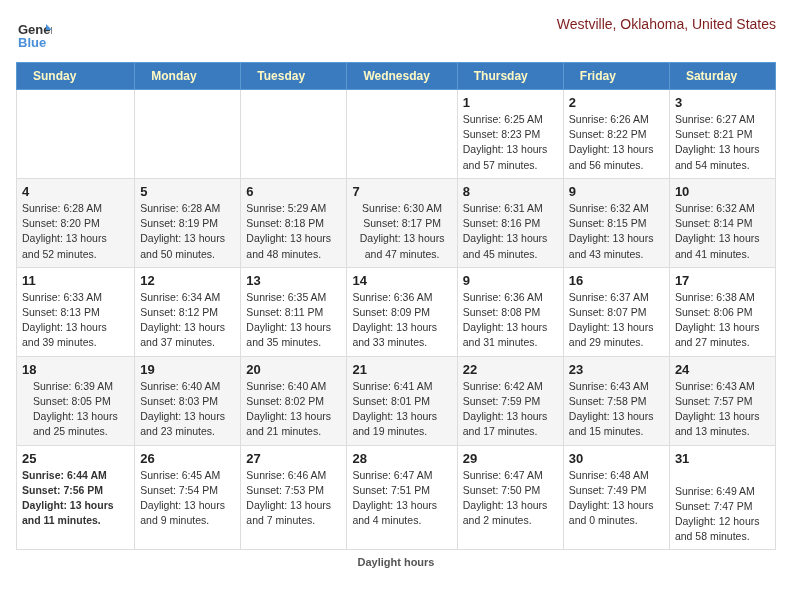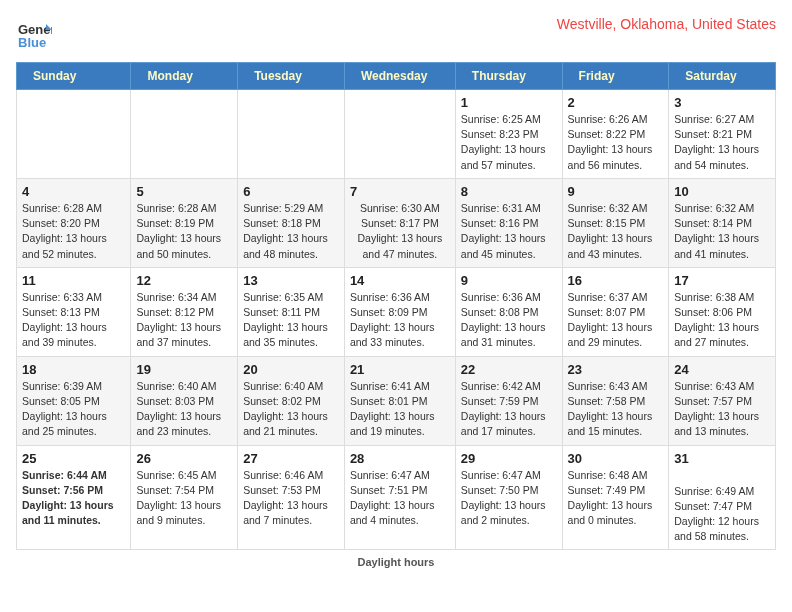--- a/index.html
+++ b/index.html
@@ -29,21 +29,21 @@
       text-align: right;
     }
     .main-title {
       font-size: 38px;
       font-weight: normal;
       color: #222;
       line-height: 1.1;
     }
     .subtitle {
       font-size: 14px;
-      color: #ef4444;
+      color: #7f1d1d;
     }
     table {
       width: 100%;
       border-collapse: collapse;
       font-size: 11px;
     }
     thead tr th {
       background-color: #3a7abf;
       color: #fef9c3;
       text-align: left;
@@ -245,21 +245,21 @@
           <span class="day-number">17</span>
           <div class="day-info" style="white-space: pre-line;">Sunrise: 6:38 AM
 Sunset: 8:06 PM
 Daylight: 13 hours
 and 27 minutes.</div>
         </td>
       </tr>
       <tr>
         <td>
           <span class="day-number">18</span>
-          <div class="day-info" style="white-space: pre-line;">Sunrise: 6:39 AM
+          <div class="day-info" style="white-space: pre-line; margin-left: 11px;">Sunrise: 6:39 AM
 Sunset: 8:05 PM
 Daylight: 13 hours
 and 25 minutes.</div>
         </td>
         <td>
           <span class="day-number">19</span>
           <div class="day-info" style="white-space: pre-line;">Sunrise: 6:40 AM
 Sunset: 8:03 PM
 Daylight: 13 hours
 and 23 minutes.</div>

